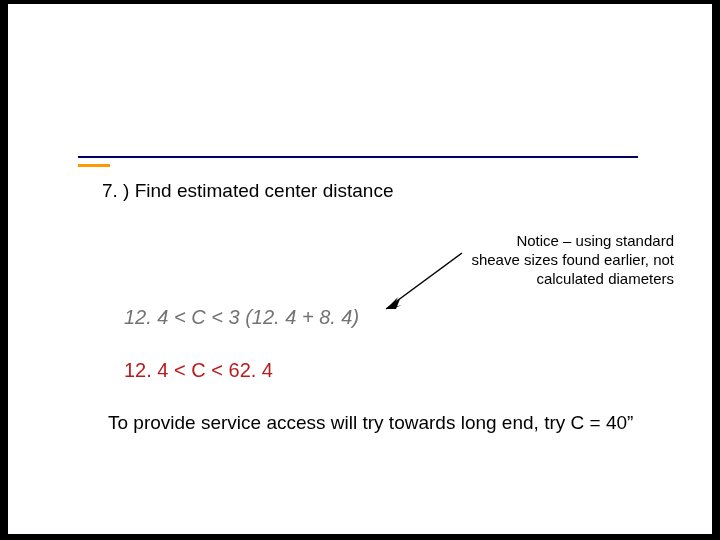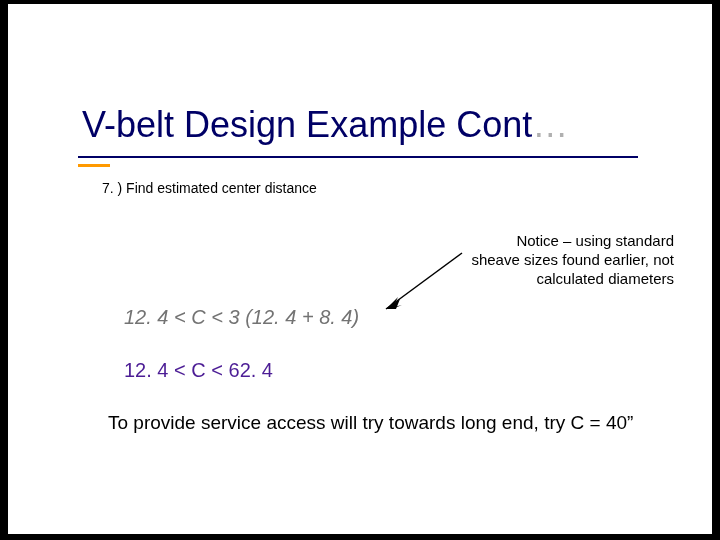--- a/index.html
+++ b/index.html
@@ -46,21 +46,21 @@
     width: 32px;
     height: 3px;
     background: #ff9900;
   }
   .body {
     position: absolute;
     left: 94px;
     top: 175px;
     width: 570px;
     color: #000;
-    font-size: 14px;
+    font-size: 19px;
     line-height: 1.3;
   }
   .sub {
     font-size: 14px;
     vertical-align: sub;
     position: relative;
     top: 2px;
   }
   .eq1 {
     position: absolute;
@@ -75,21 +75,21 @@
     top: 302px;
     font-size: 20px;
     color: #737373;
     font-style: italic;
   }
   .eq3 {
     position: absolute;
     left: 116px;
     top: 355px;
     font-size: 20px;
-    color: #4c1d95;
+    color: #b91c1c;
   }
   .note {
     position: absolute;
     left: 456px;
     top: 228px;
     width: 210px;
     font-size: 15px;
     color: #000;
     line-height: 1.25;
     text-align: right;
@@ -110,23 +110,20 @@
     width: 90px;
     height: 70px;
     pointer-events: none;
   }
 </style>
 </head>
 <body>
 
 <div class="slide">
 
-  <div class="title">
-    <span>V-belt Design Example Cont</span><span class="ellipsis">…</span>
-  </div>
 
   <div class="rule"></div>
   <div class="accent"></div>
 
   <div class="body">7. ) Find estimated center distance</div>
 
 
   <div class="eq2">12. 4 &lt; C &lt; 3 (12. 4 + 8. 4)</div>
   <div class="eq3">12. 4 &lt; C &lt; 62. 4</div>
 

